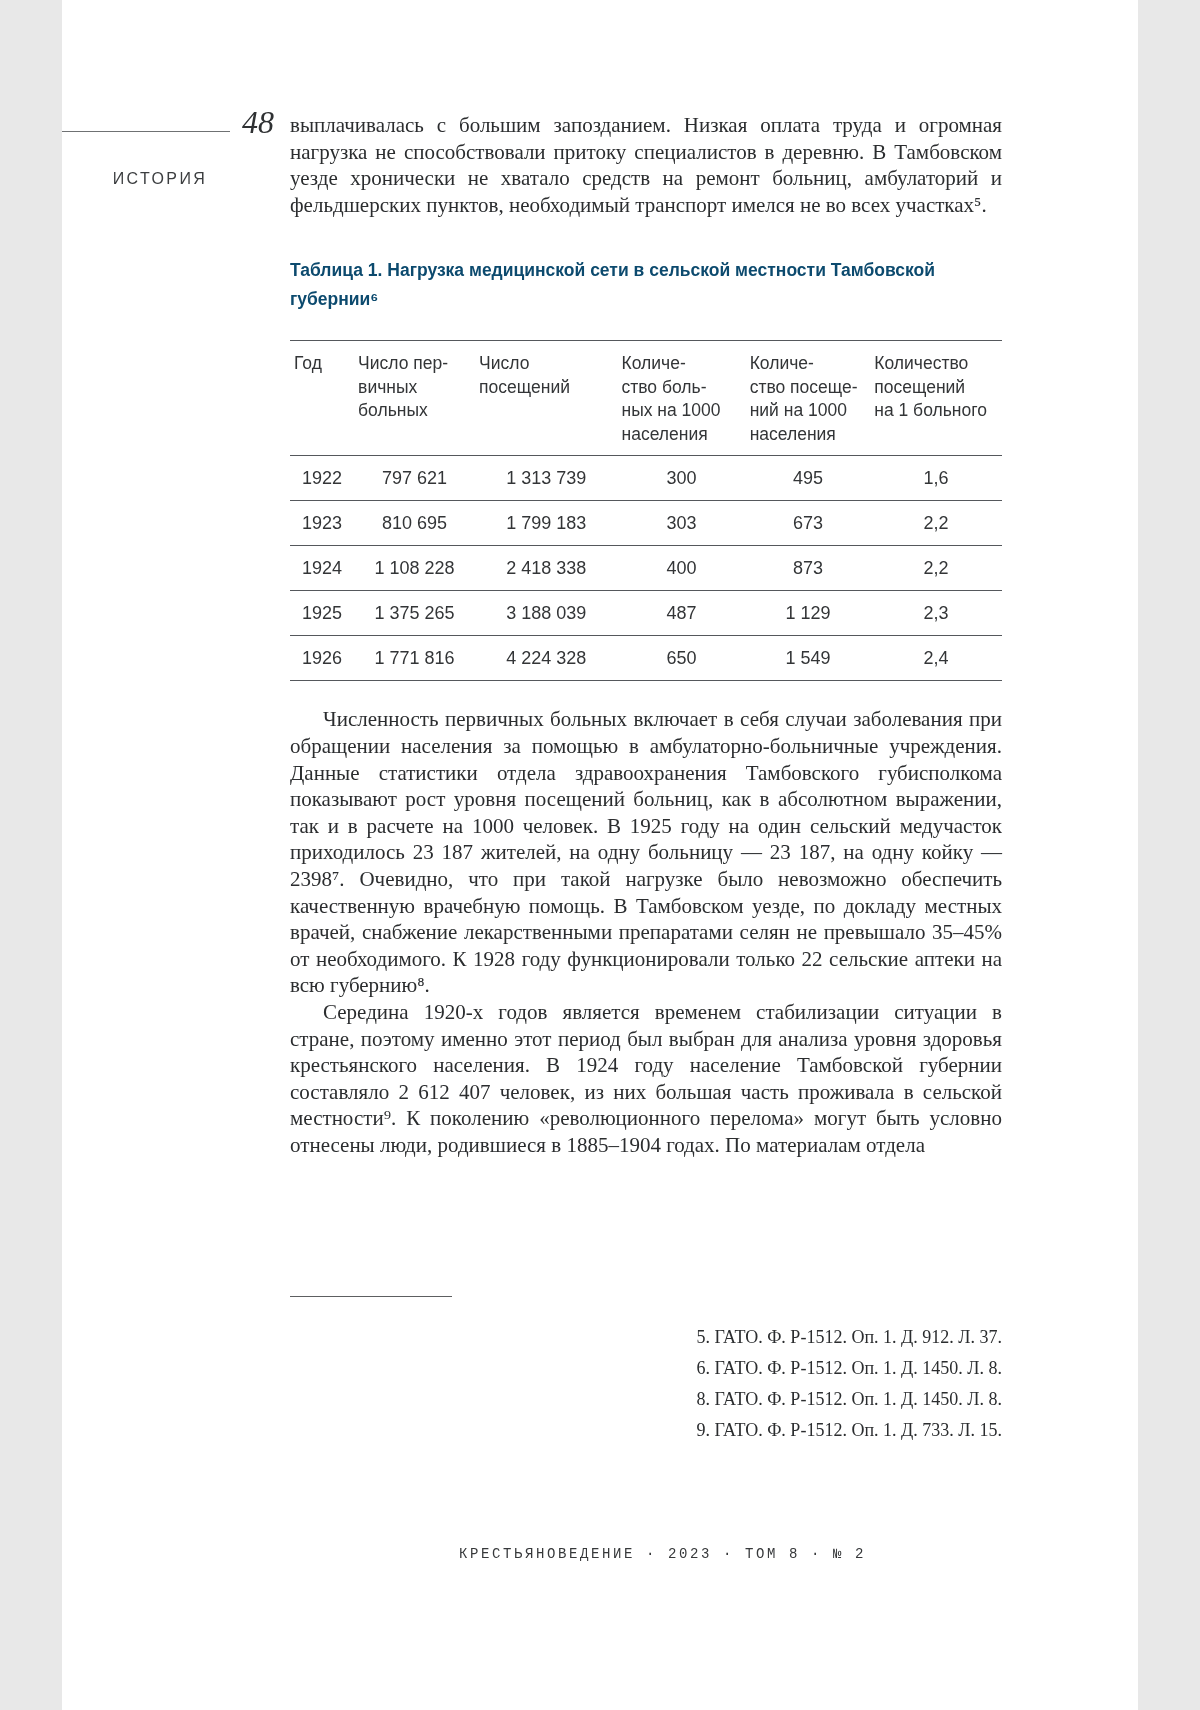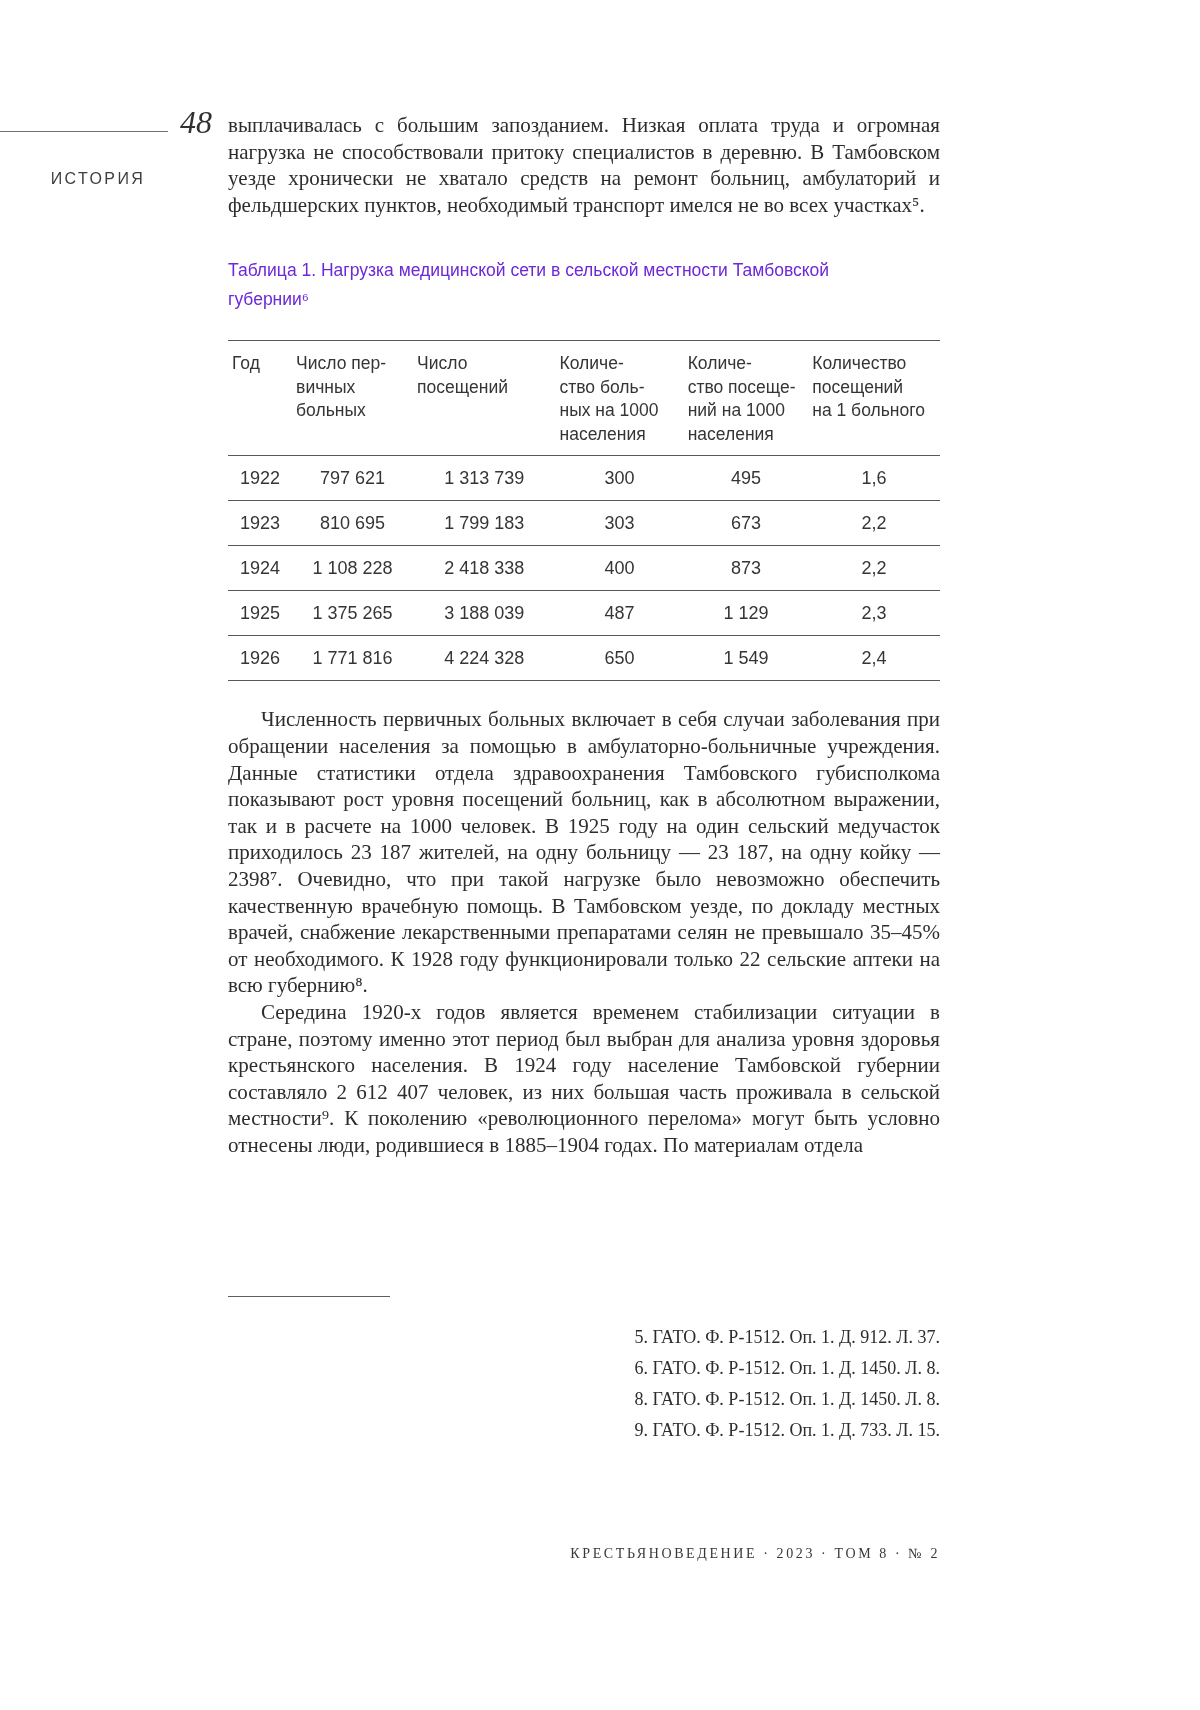--- a/index.html
+++ b/index.html
@@ -1,18 +1,18 @@
 <!DOCTYPE html>
 <html><head>
 <meta charset="utf-8">
 <style>
   html,body { margin:0; padding:0; background:#e8e8e8; }
   .page {
     position: relative;
-    width: 1200px;
+    width: 1076px;
     height: 1710px;
     margin: 0 auto;
     background: #ffffff;
     overflow: hidden;
     color: #2b2b2b;
   }
 
   
   .margin-rule {
     position: absolute;
@@ -57,21 +57,22 @@
     color: #2b2d2f;
   }
   .body-p.indent { text-indent: 33px; }
 
   .caption {
     margin: 38px 0 0 0;
     max-width: 655px;
     font-family: "Liberation Sans", "DejaVu Sans", sans-serif;
     font-size: 17.5px;
     line-height: 29px;
-    color: #6d28d9;
+    color: #0c4a6e;
+    font-weight: bold;
   }
 
   .data-table {
     margin-top: 26px;
     width: 712px;
     border-collapse: collapse;
     border-top: 1.6px solid #55585c;
     font-family: "Liberation Sans", "DejaVu Sans", sans-serif;
     color: #333537;
   }
@@ -112,22 +113,22 @@
     font-family: "Liberation Serif", "DejaVu Serif", serif;
     font-size: 18px;
     line-height: 31px;
     color: #2b2d2f;
     text-align: right;
   }
 
   .footer {
     position: absolute;
     top: 1546px;
-    right: 260px;
-    font-family: Liberation Serif, serif;
+    right: 272px;
+    font-family: Liberation Mono, monospace;
     font-size: 14px;
     letter-spacing: 2.6px;
     color: #36383a;
     white-space: nowrap;
   }
 </style>
 </head>
 <body>
 
 <div class="page">

